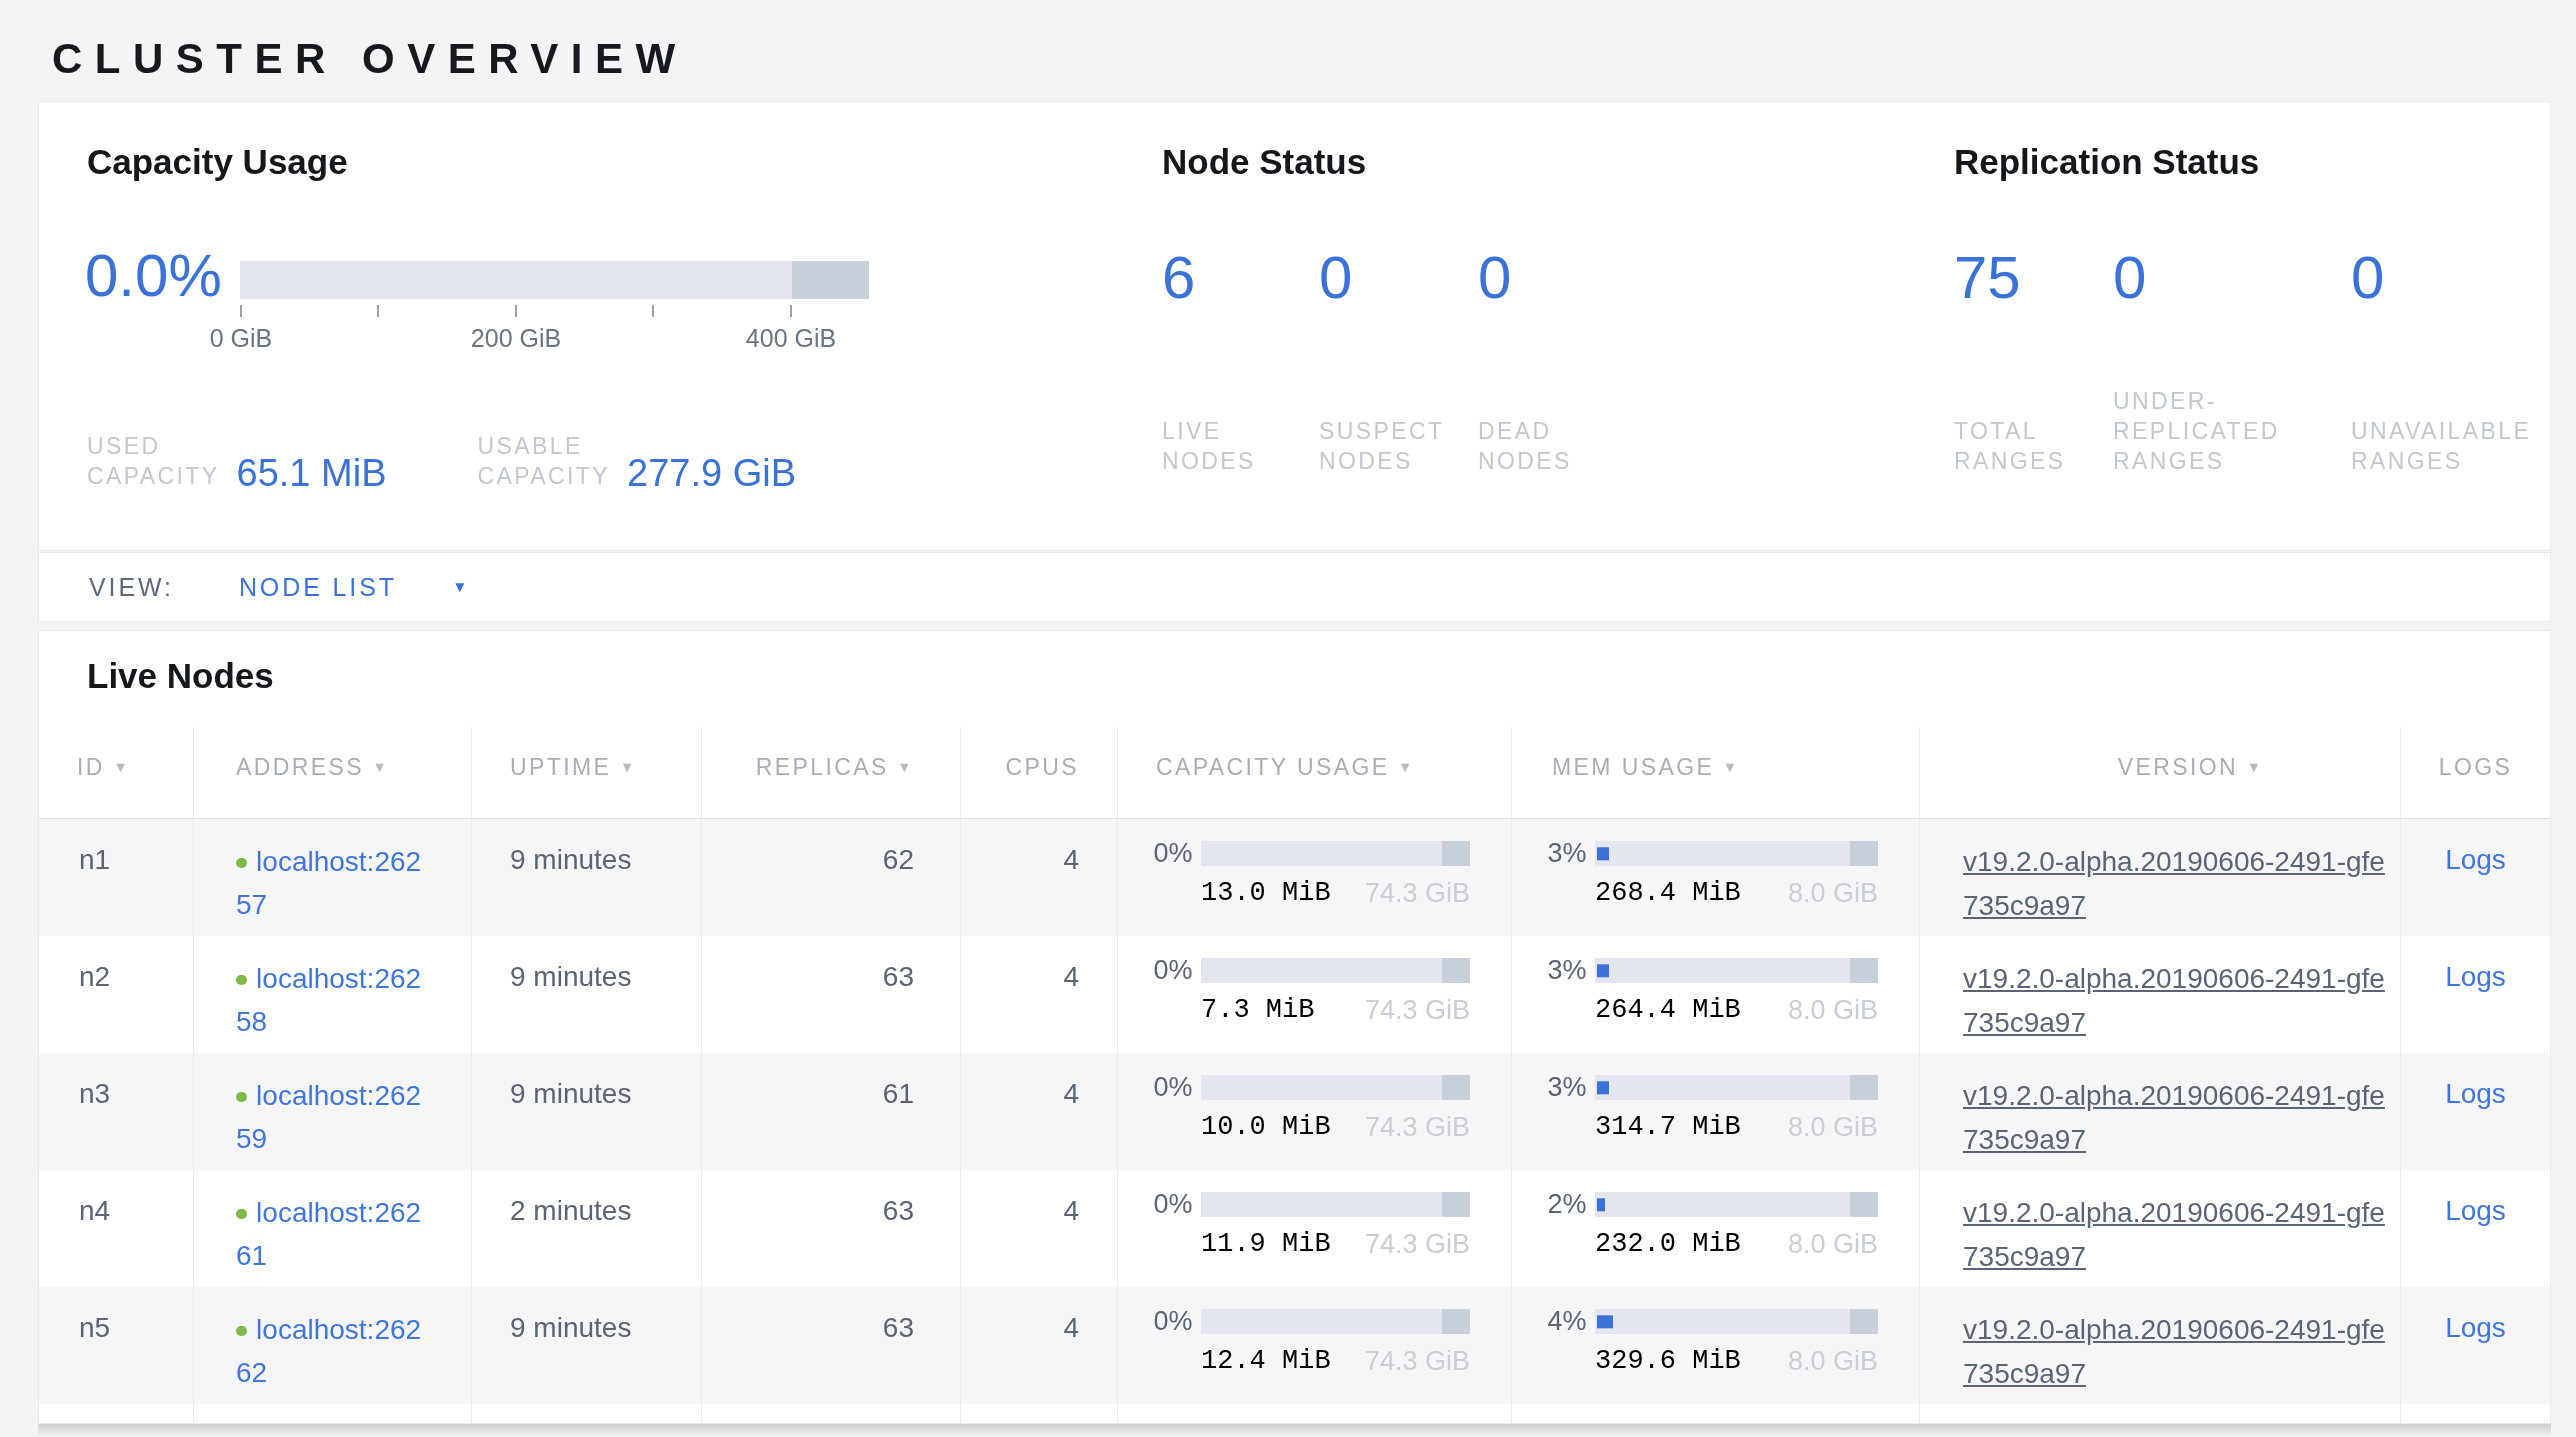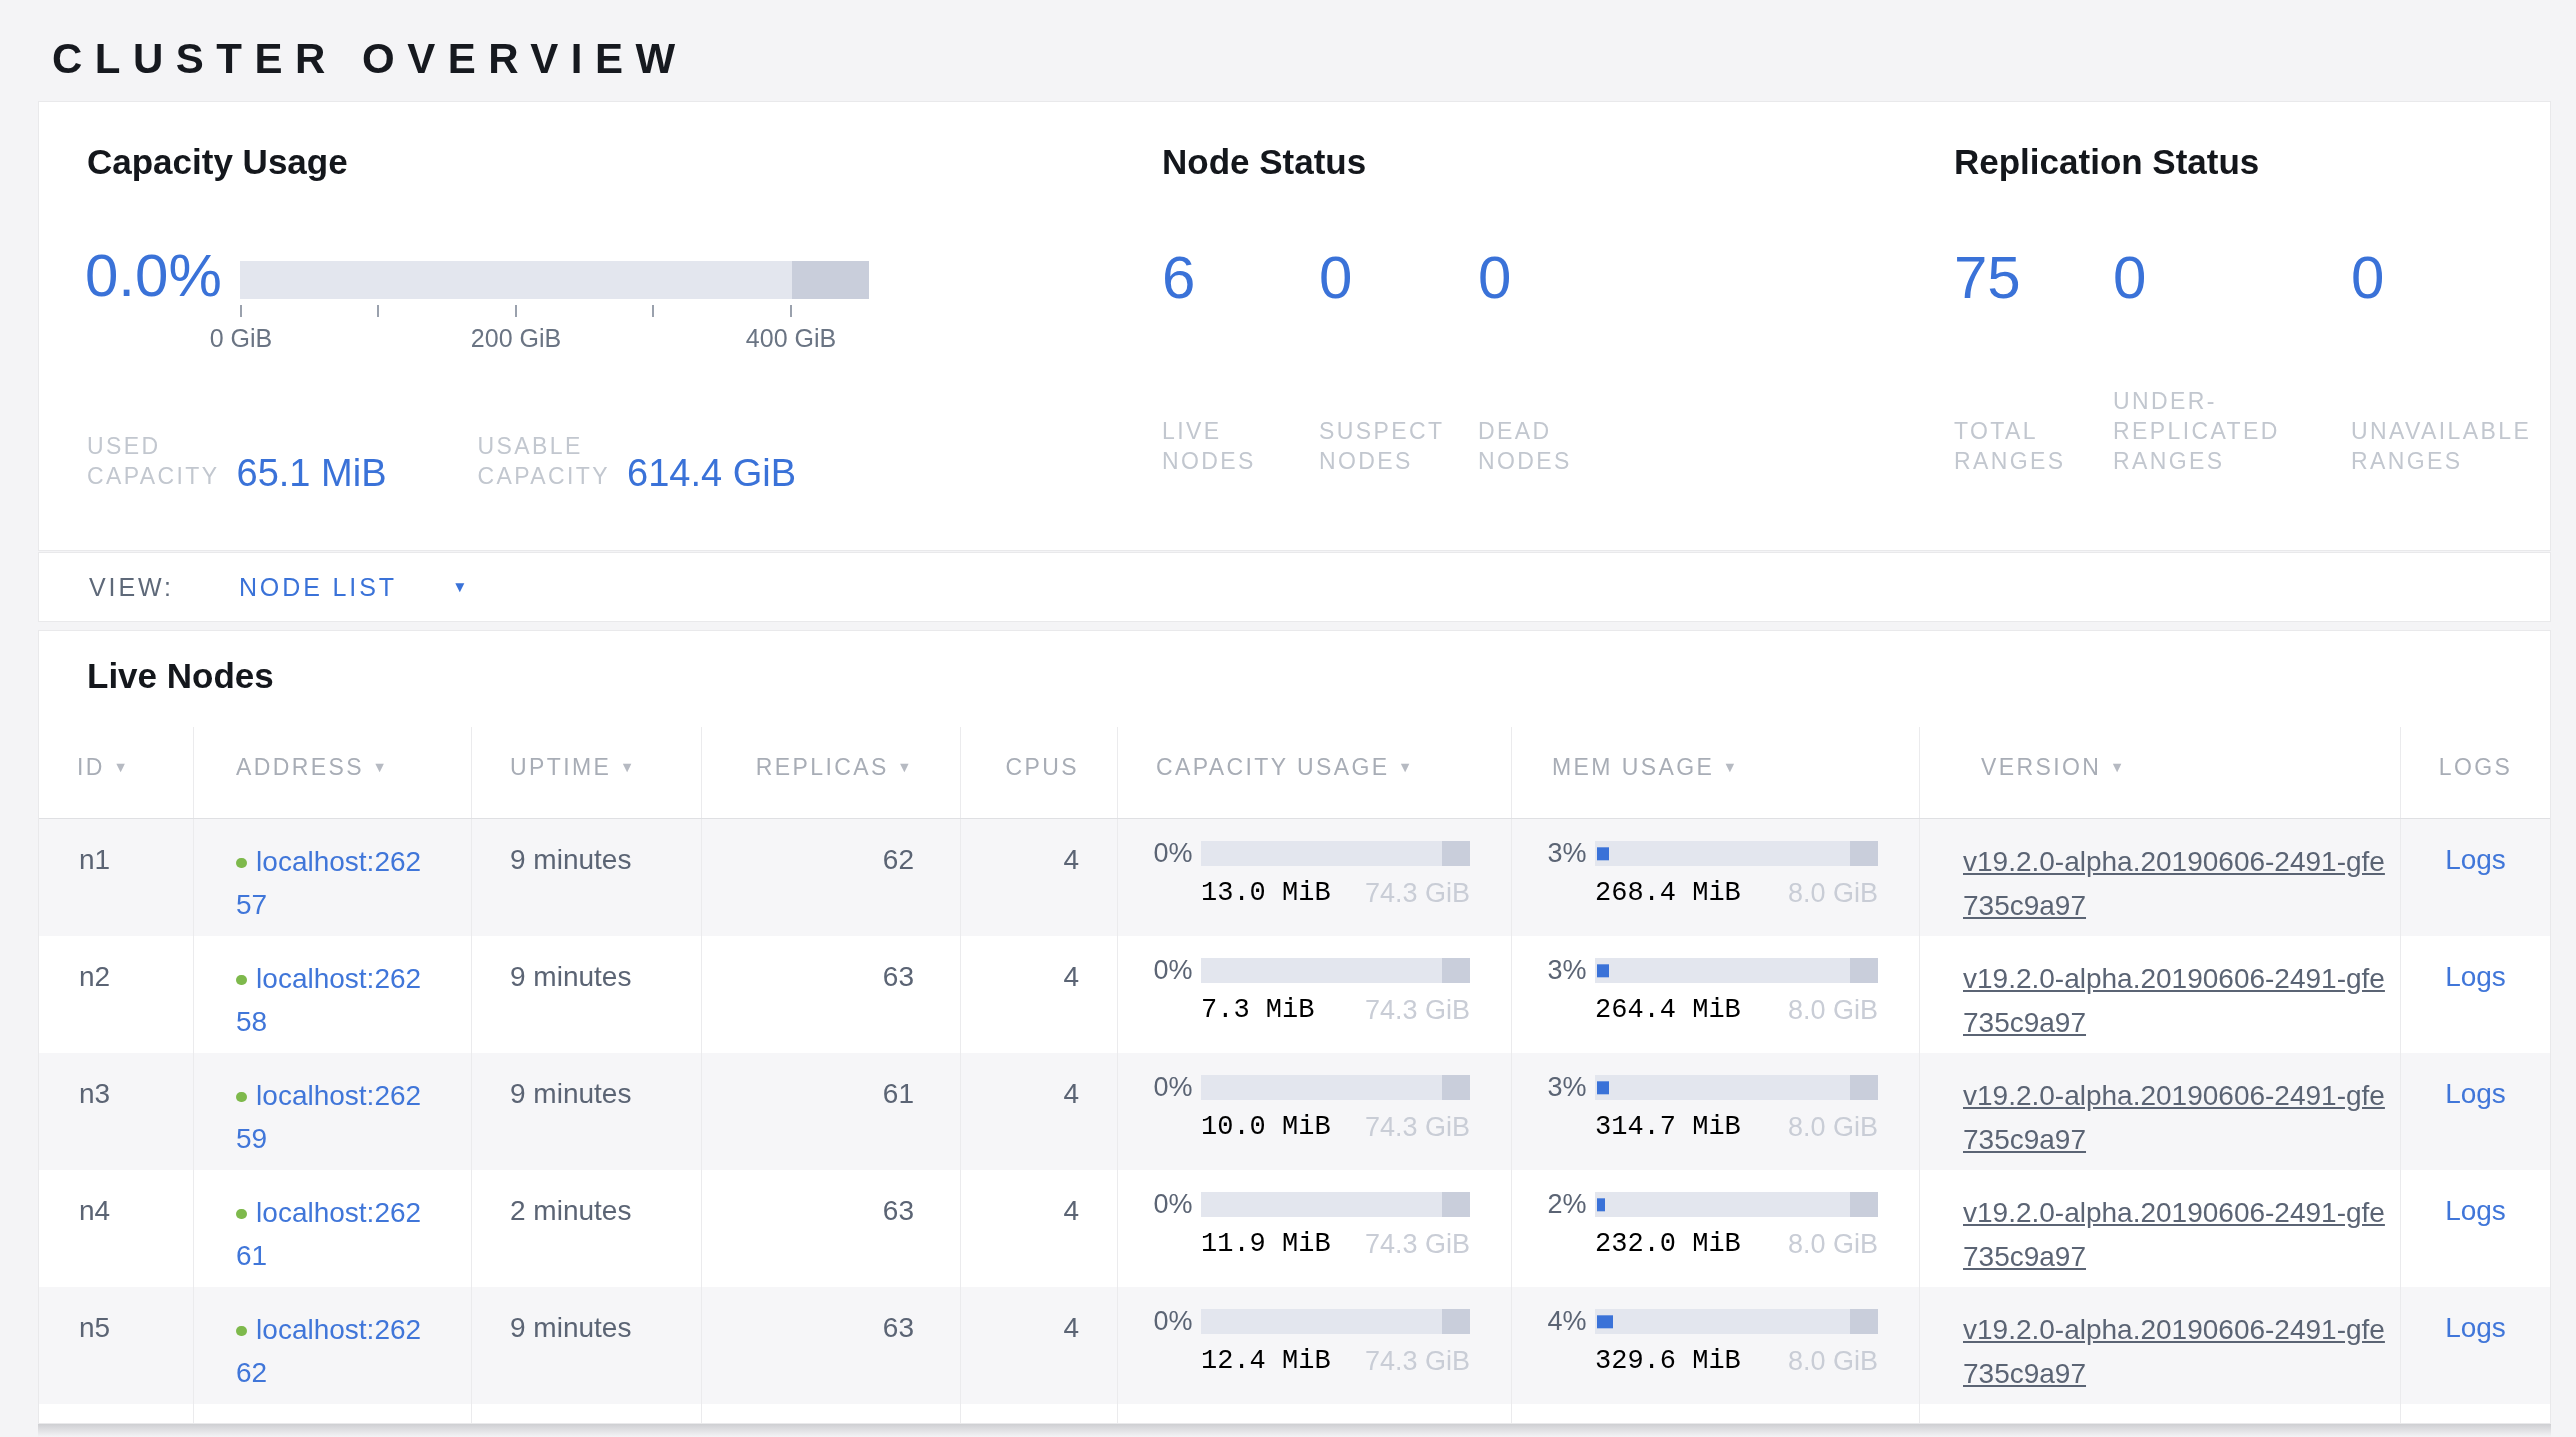--- a/index.html
+++ b/index.html
@@ -72,21 +72,21 @@
   .t-row { font-size:28px; color:#5b6474; }
   .t-filler { height:117px; background:#ffffff; }
   
   .h-id       { padding-left:38px; }
   .h-address  { padding-left:42px; }
   .h-uptime   { padding-left:38px; }
   .h-replicas { text-align:right; padding-right:46px; }
   .h-cpus     { text-align:right; padding-right:38px; }
   .h-capacity { padding-left:38px; }
   .h-mem      { padding-left:40px; }
-  .h-version  { padding-left:61px; }
+  .h-version  { padding-left:61px;text-align:center; }
   .h-logs     { text-align:center; }
   
   .c-id       { padding:25px 0 0 40px; }
   .c-addr     { padding:21px 0 0 42px; line-height:43px; }
   .addr-inner { width:187px; word-break:break-all; }
   .node-dot   { display:inline-block; width:10.5px; height:10.5px; border-radius:50%; background:#7eb94c; margin-right:9.6px; vertical-align:2.9px; }
   a.blue-link { color:#4076d9; text-decoration:none; cursor:pointer; }
   .c-uptime   { padding:25px 0 0 38px; }
   .c-replicas { padding:25px 46px 0 0; text-align:right; }
   .c-cpus     { padding:25px 38px 0 0; text-align:right; }
@@ -137,21 +137,21 @@
           <span>USED</span><br>
           <span>CAPACITY</span>
         </div>
         <div class="stat-value">65.1 MiB</div>
       </div>
       <div class="cap-stat">
         <div class="stat-label">
           <span>USABLE</span><br>
           <span>CAPACITY</span>
         </div>
-        <div class="stat-value">614.4 GiB</div>
+        <div class="stat-value">277.9 GiB</div>
       </div>
     </div>
 
     <div class="section-title" style="left:1123px; top:40px;">Node Status</div>
     <div class="status-group" style="left:1123px;">
       <div class="status-col" style="width:157px;">
         <div class="big-num">6</div>
         <div class="stat-label" style="width:134px;">LIVE NODES</div>
       </div>
       <div class="status-col" style="width:159px;">

